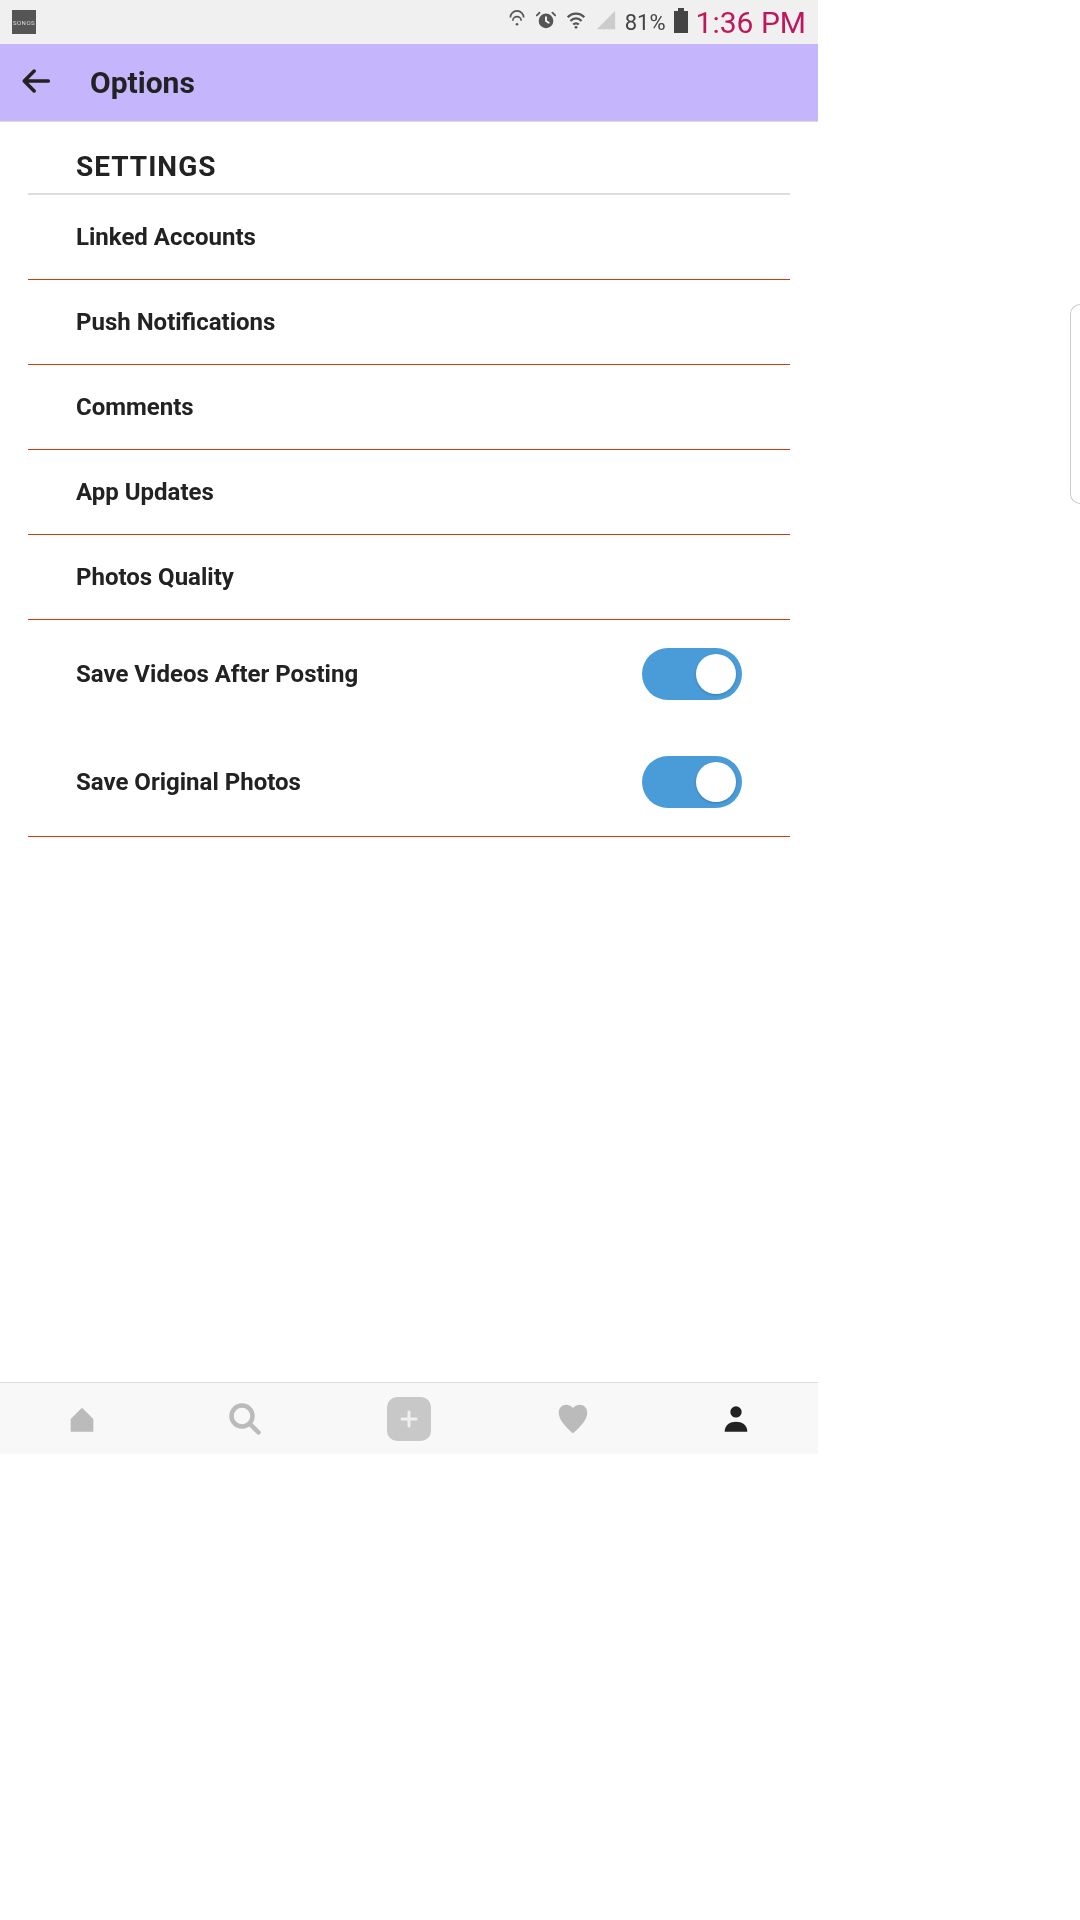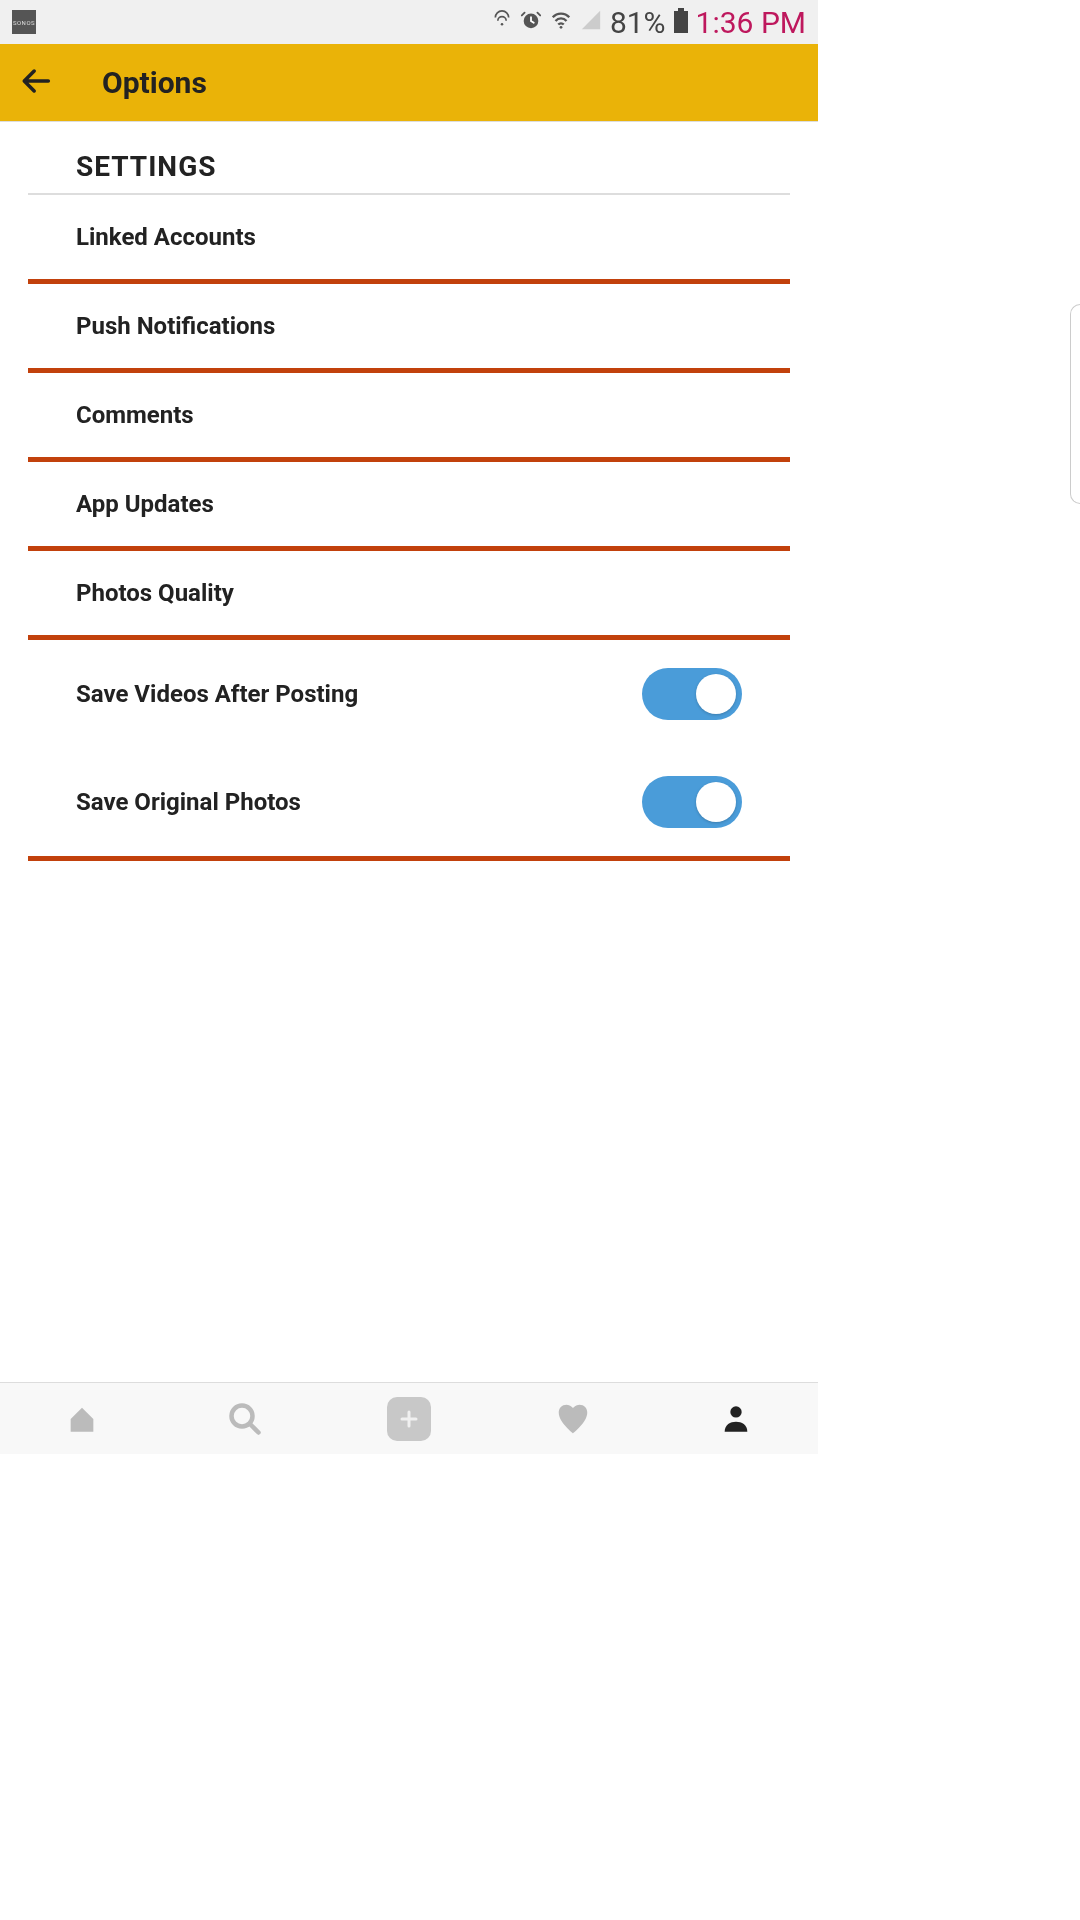--- a/index.html
+++ b/index.html
@@ -43,21 +43,21 @@
     }
     .status-right {
       display: flex;
       align-items: center;
       gap: 8px;
     }
     .status-icon {
       color: #555;
     }
     .battery-text {
-      font-size: 30px;
+      font-size: 22px;
       color: #444;
     }
     .clock-text {
       font-size: 30px;
       color: #be185d;
     }
     .battery-icon {
       width: 14px;
       height: 22px;
       background: #444;
@@ -68,26 +68,26 @@
       position: absolute;
       top: -3px;
       left: 4px;
       width: 6px;
       height: 3px;
       background: #444;
     }
     
     .app-header {
       height: 78px;
-      background: #eab308;
+      background: #c4b5fd;
       border-bottom: 1px solid #ddd;
       display: flex;
       align-items: center;
       padding: 0 20px;
-      gap: 48px;
+      gap: 36px;
     }
     .back-arrow {
       cursor: pointer;
     }
     .header-title {
       font-size: 30px;
       font-weight: 700;
       color: #222;
     }
     
@@ -103,21 +103,21 @@
       padding: 28px 48px 10px 48px;
       border-bottom: 2px solid #ddd;
       margin: 0 28px;
       letter-spacing: 1px;
     }
     .list-item {
       display: flex;
       align-items: center;
       justify-content: space-between;
       padding: 28px 48px;
-      border-bottom: 5px solid #c2410c;
+      border-bottom: 1px solid #c2410c;
       margin: 0 28px;
       cursor: pointer;
     }
     .list-item-label {
       font-size: 24px;
       font-weight: 700;
       color: #222;
     }
     
     .toggle {

